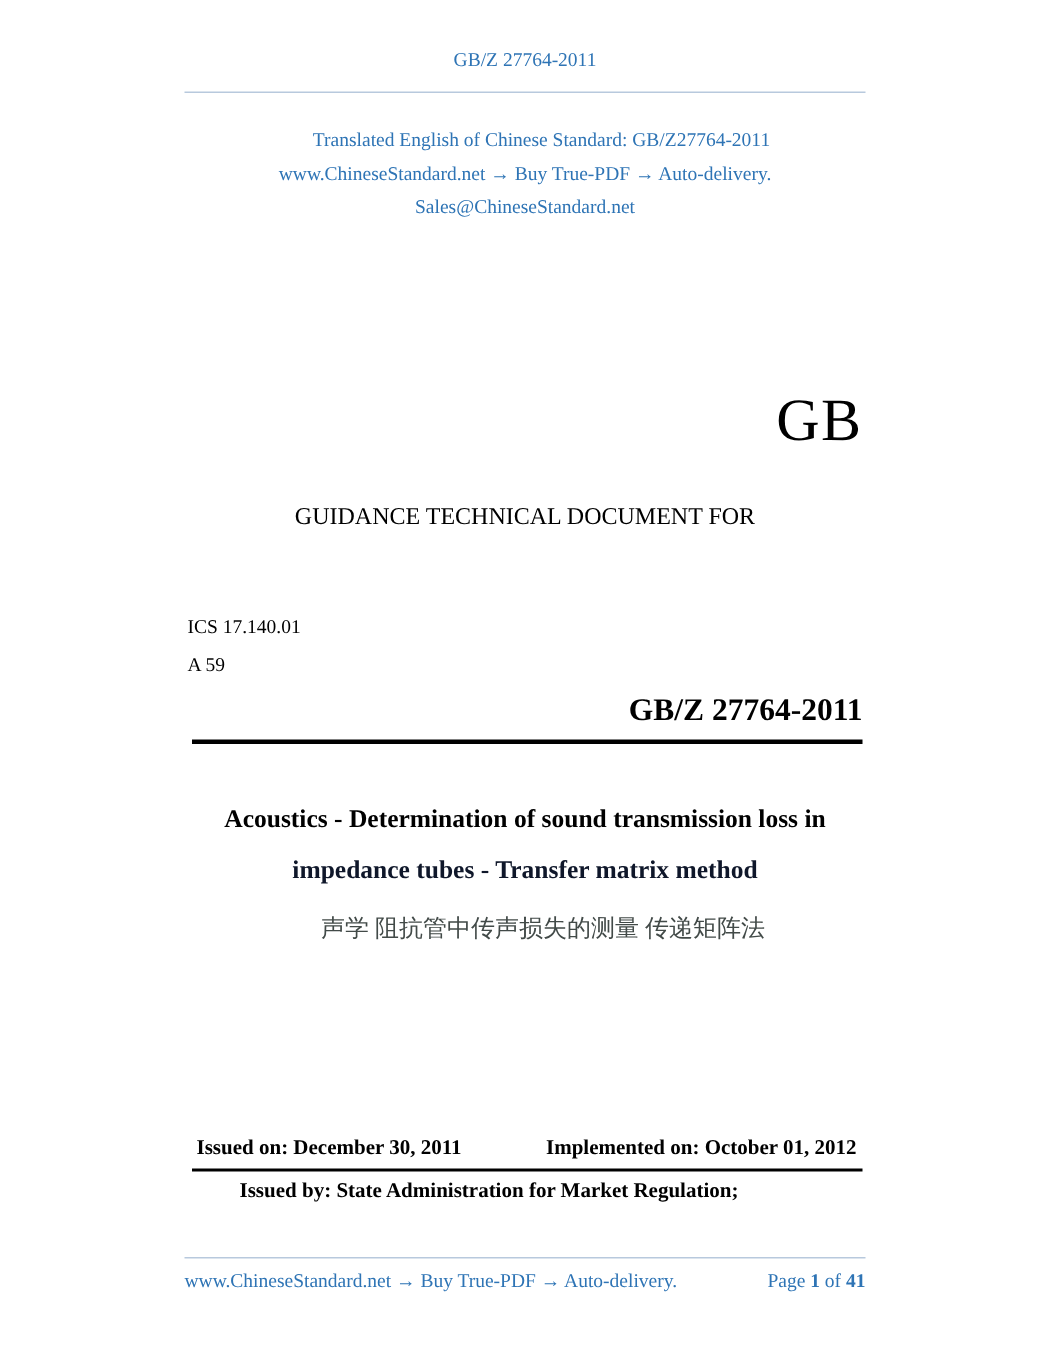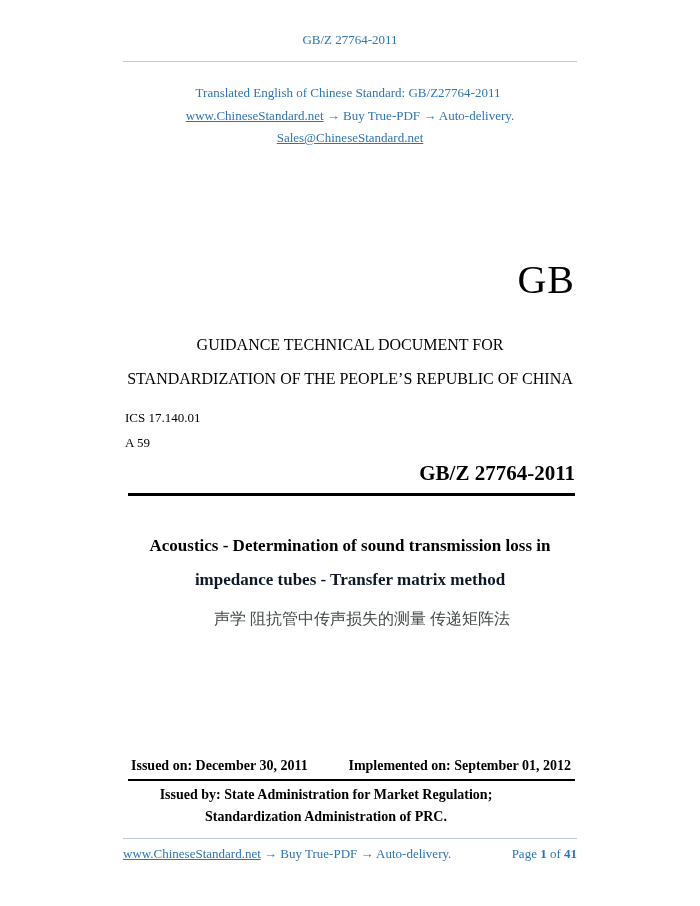--- a/index.html
+++ b/index.html
@@ -11,36 +11,36 @@
   .page {
     position: relative;
     width: 700px;
     height: 906px;
     background: #ffffff;
     overflow: hidden;
   }
   .abs { position: absolute; text-align: right; }
   .center { text-align: center; }
   .blue { color: #2e74b5; }
-  .link { text-decoration: underline; cursor: pointer; margin-top: 12px; }
+  .link { cursor: pointer; margin-top: 12px; }
   .rule-light {
     height: 1px;
     background: #b8c9dd;
   }
   .rule-black {
     background: #000000;
   }
 
   .header-code {
     top: 32px; left: 123px; width: 454px;
     font-size: 13px;
   }
   .hdr-rule { top: 61px; left: 123px; width: 454px; }
 
-  .trans-line1 { top: 85px; left: 121px; width: 454px; font-size: 13px; }
+  .trans-line1 { top: 85px; left: 134px; width: 454px; font-size: 13px; }
   .trans-line2 { top: 108px; left: 123px; width: 454px; font-size: 13px; }
   .trans-email { top: 130px; left: 123px; width: 454px; font-size: 13px; }
 
   .gb-logo {
     top: 258px; left: 121px; width: 454px;
     text-align: right;
     font-size: 40px;
     font-weight: normal;
     color: #000;
     line-height: 1.1;
@@ -106,40 +106,38 @@
     <span>Auto-delivery.</span>
   </div>
 
   <div class="abs center blue trans-email">
     <span class="link">Sales@ChineseStandard.net</span>
   </div>
 
   <div class="abs gb-logo">GB</div>
 
   <div class="abs center auth-line1">GUIDANCE TECHNICAL DOCUMENT FOR</div>
-  <div class="abs center auth-line2">STANDARDIZATION OF THE PEOPLE’S REPUBLIC OF CHINA</div>
 
   <div class="abs ics-line">ICS 17.140.01</div>
   <div class="abs class-line">A 59</div>
 
   <div class="abs std-number">GB/Z 27764-2011</div>
   <div class="abs rule-black std-rule"></div>
 
   <div class="abs center title-line1">Acoustics - Determination of sound transmission loss in</div>
   <div class="abs center title-line2">impedance tubes - Transfer matrix method</div>
   <div class="abs center title-zh">声学 阻抗管中传声损失的测量 传递矩阵法</div>
 
   <div class="abs dates-row">
     <span>Issued on: December 30, 2011</span>
-    <span>Implemented on: September 01, 2012</span>
+    <span>Implemented on: October 01, 2012</span>
   </div>
   <div class="abs rule-black dates-rule"></div>
 
   <div class="abs center issuer-line1">Issued by: State Administration for Market Regulation;</div>
-  <div class="abs center issuer-line2">Standardization Administration of PRC.</div>
 
   <div class="abs rule-light ftr-rule"></div>
 
   <div class="abs footer-row blue">
     <span>
       <span class="link">www.ChineseStandard.net</span>
       <span>→</span>
       <span>Buy True-PDF</span>
       <span>→</span>
       <span>Auto-delivery.</span>

